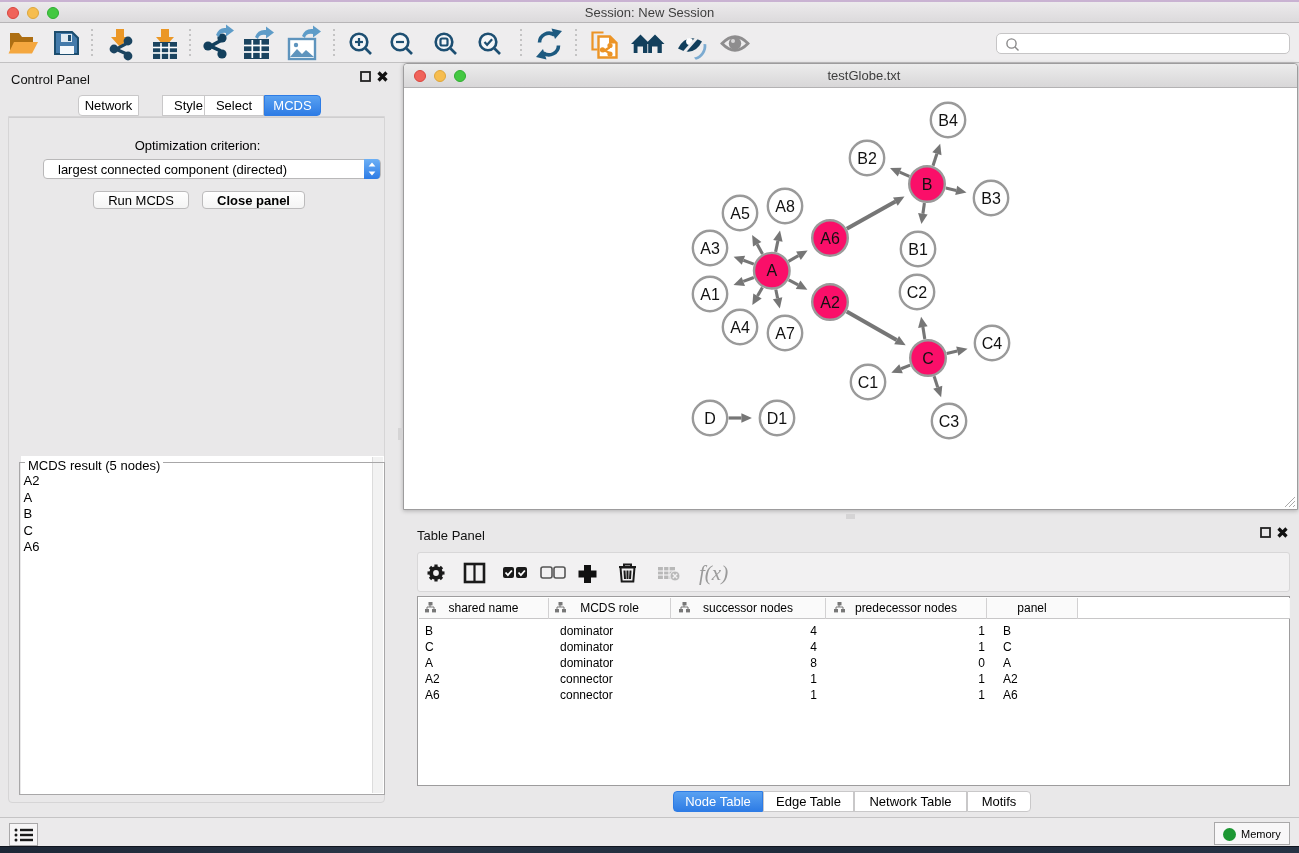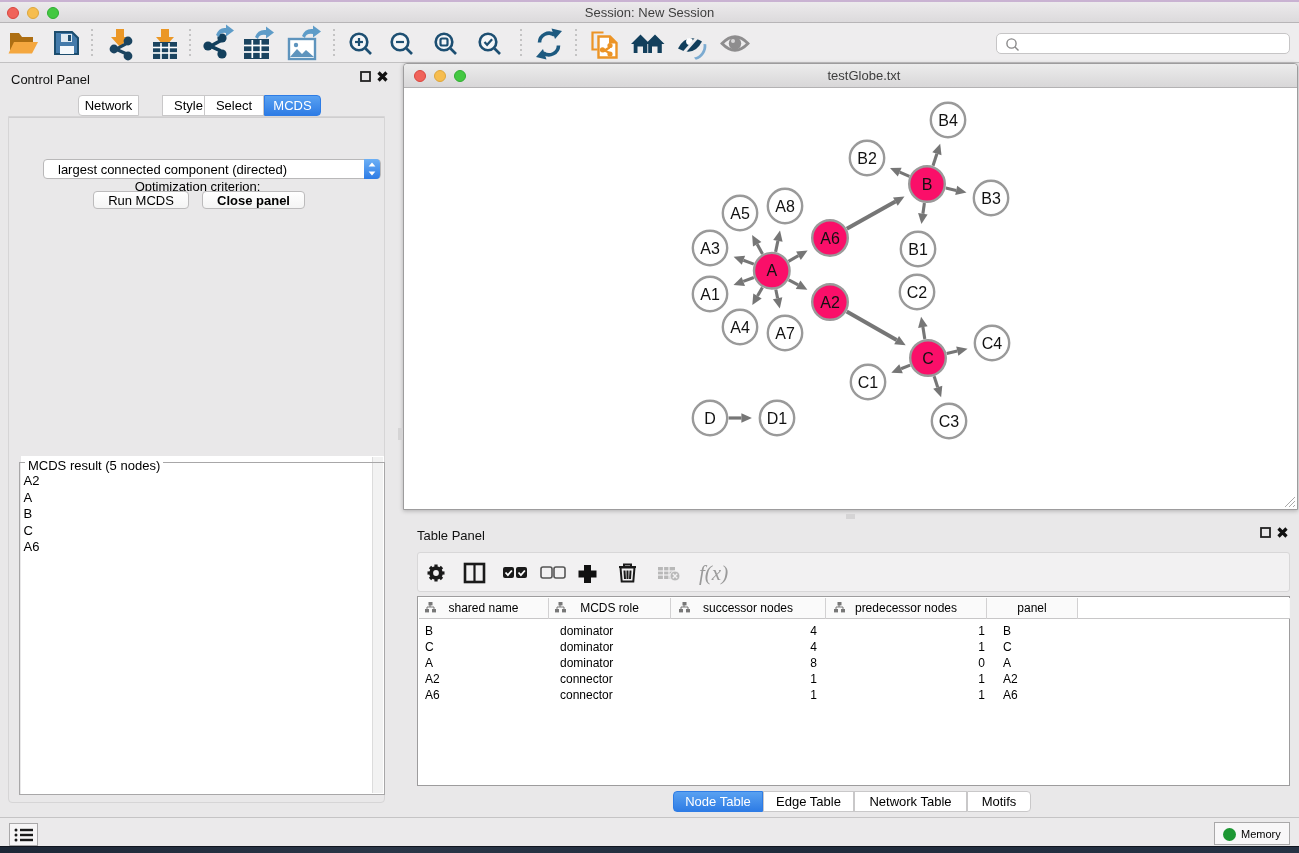--- a/index.html
+++ b/index.html
@@ -16,21 +16,21 @@
 #searchbox { left:996px; top:10px; width:294px; height:21px; background:#fff; border:1px solid #c6c5c6; border-radius:5px; }
 
 
 #cpanel { left:0; top:63px; width:392px; height:747px; background:#e9e8e9; }
 #cpanel .hdr { left:11px; top:9px; font-size:13px; color:#111; }
 .winbtns { top:9px; }
 #cptabs { top:32px; height:21px; }
 .tab { position:absolute; top:0; height:21px; background:#fff; border:1px solid #c9c8c9; font-size:13px; text-align:center; color:#000; line-height:20px; }
 .tab.sel { background:linear-gradient(#59a1f1,#2e7ce5); color:#fff; border-color:#2e7ce5; }
 #cpcontent { left:8px; top:53px; width:377px; height:687px; border:1px solid #d6d5d6; border-radius:0 0 4px 4px; background:#e9e8e9; box-shadow:inset 0 1px 0 #cfcecf; }
-#optlabel { left:0; top:21px; width:377px; text-align:center; font-size:13px; color:#000;margin-top:41px; }
+#optlabel { left:0; top:21px; width:377px; text-align:center; font-size:13px; color:#000; }
 #dropdown { left:34px; top:42px; width:338px; height:20px; background:#fff; border:1px solid #b9b8b9; border-radius:4px; }
 #dropdown .txt { position:absolute; left:14px; top:2px; font-size:13px; color:#000; }
 #dropdown .step { position:absolute; right:0px; top:-1px; width:16px; height:20px; background:linear-gradient(#6cb0f6,#2d7be5); border-radius:0 4px 4px 0; }
 .btn { position:absolute; height:18px; background:linear-gradient(#ffffff,#f4f4f4); border:1px solid #bcbbbc; border-radius:4px; font-size:13px; text-align:center; color:#000; }
 #mcdswhite { left:11.5px; top:339px; width:363px; height:338px; background:#fff; }
 #mcdswhite .sb { position:absolute; right:0.5px; top:1px; width:11.5px; height:336px; background:#f2f2f2; border-left:1px solid #dcdcdc; }
 #mcdswhite .it { padding-left:3px; font-size:13px; line-height:16.5px; color:#000; }
 #fsborder { left:10px; top:345px; width:366px; height:333px; border:1px solid #a8a7a8; }
 #fsleg { left:16px; top:341px; background:#fff; padding:0 3px; font-size:13px; color:#000; }
 

